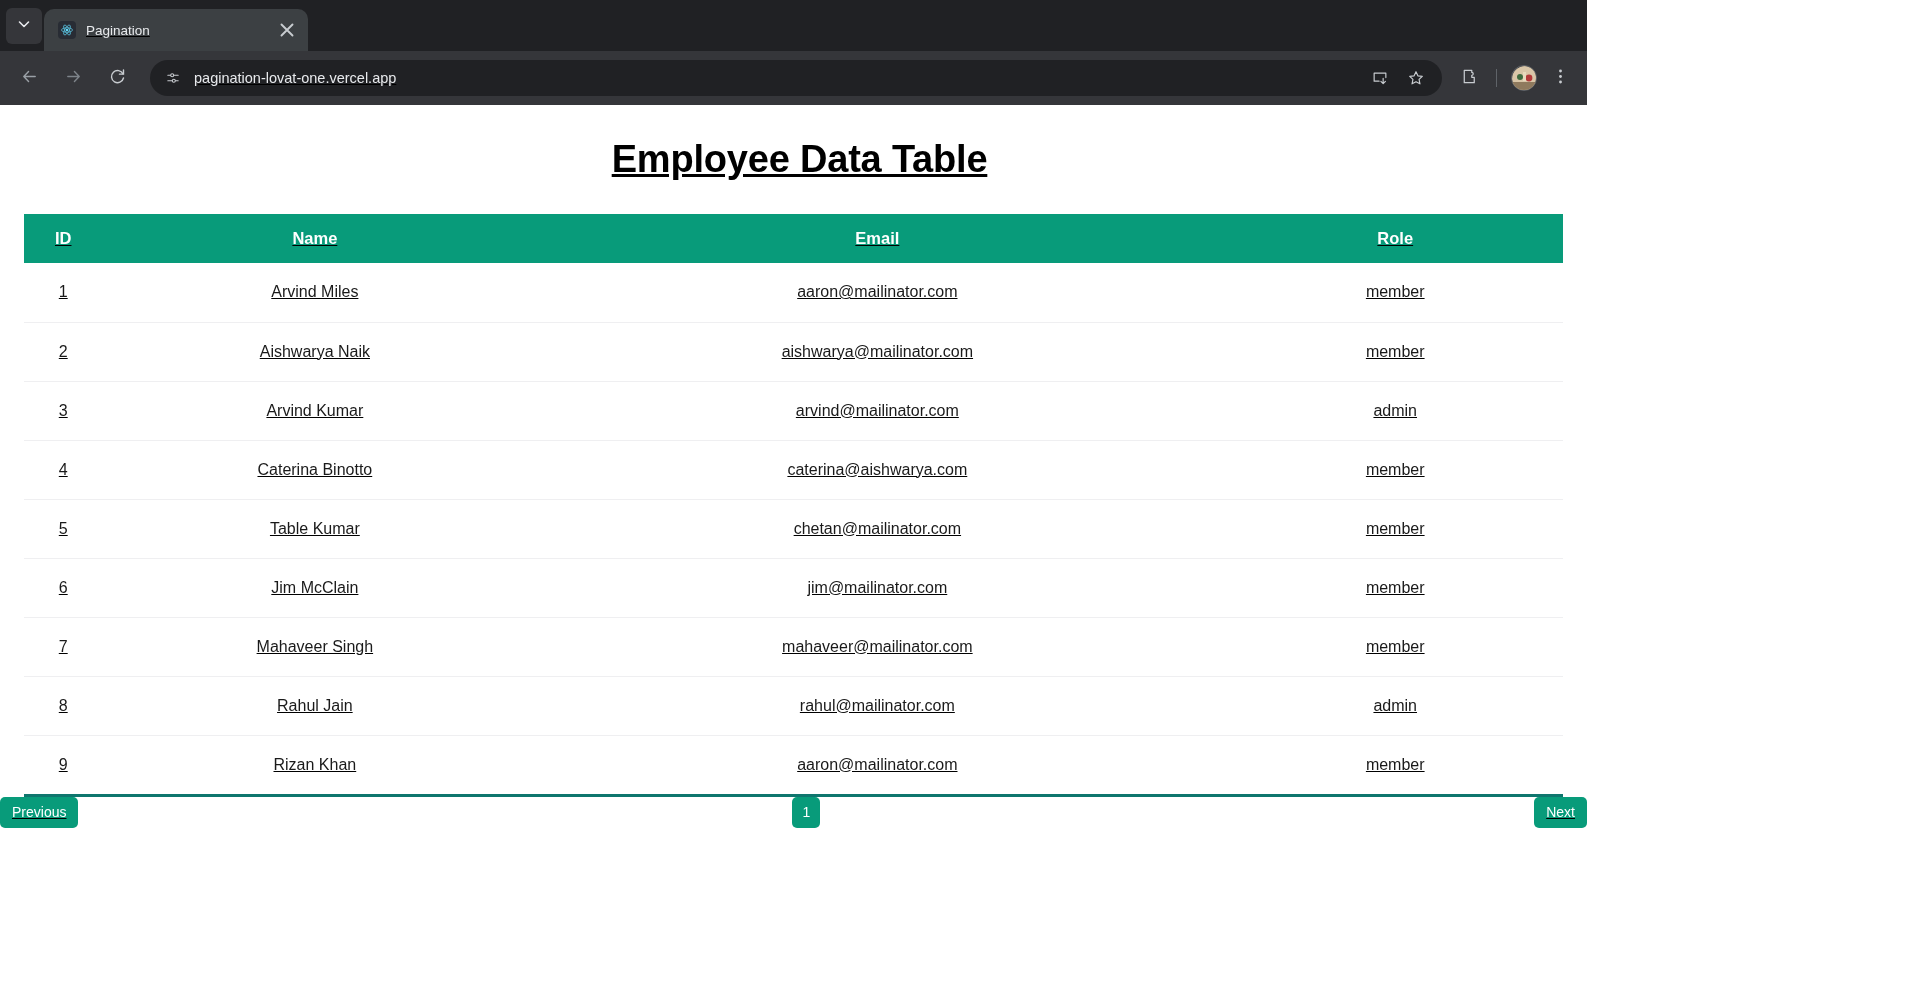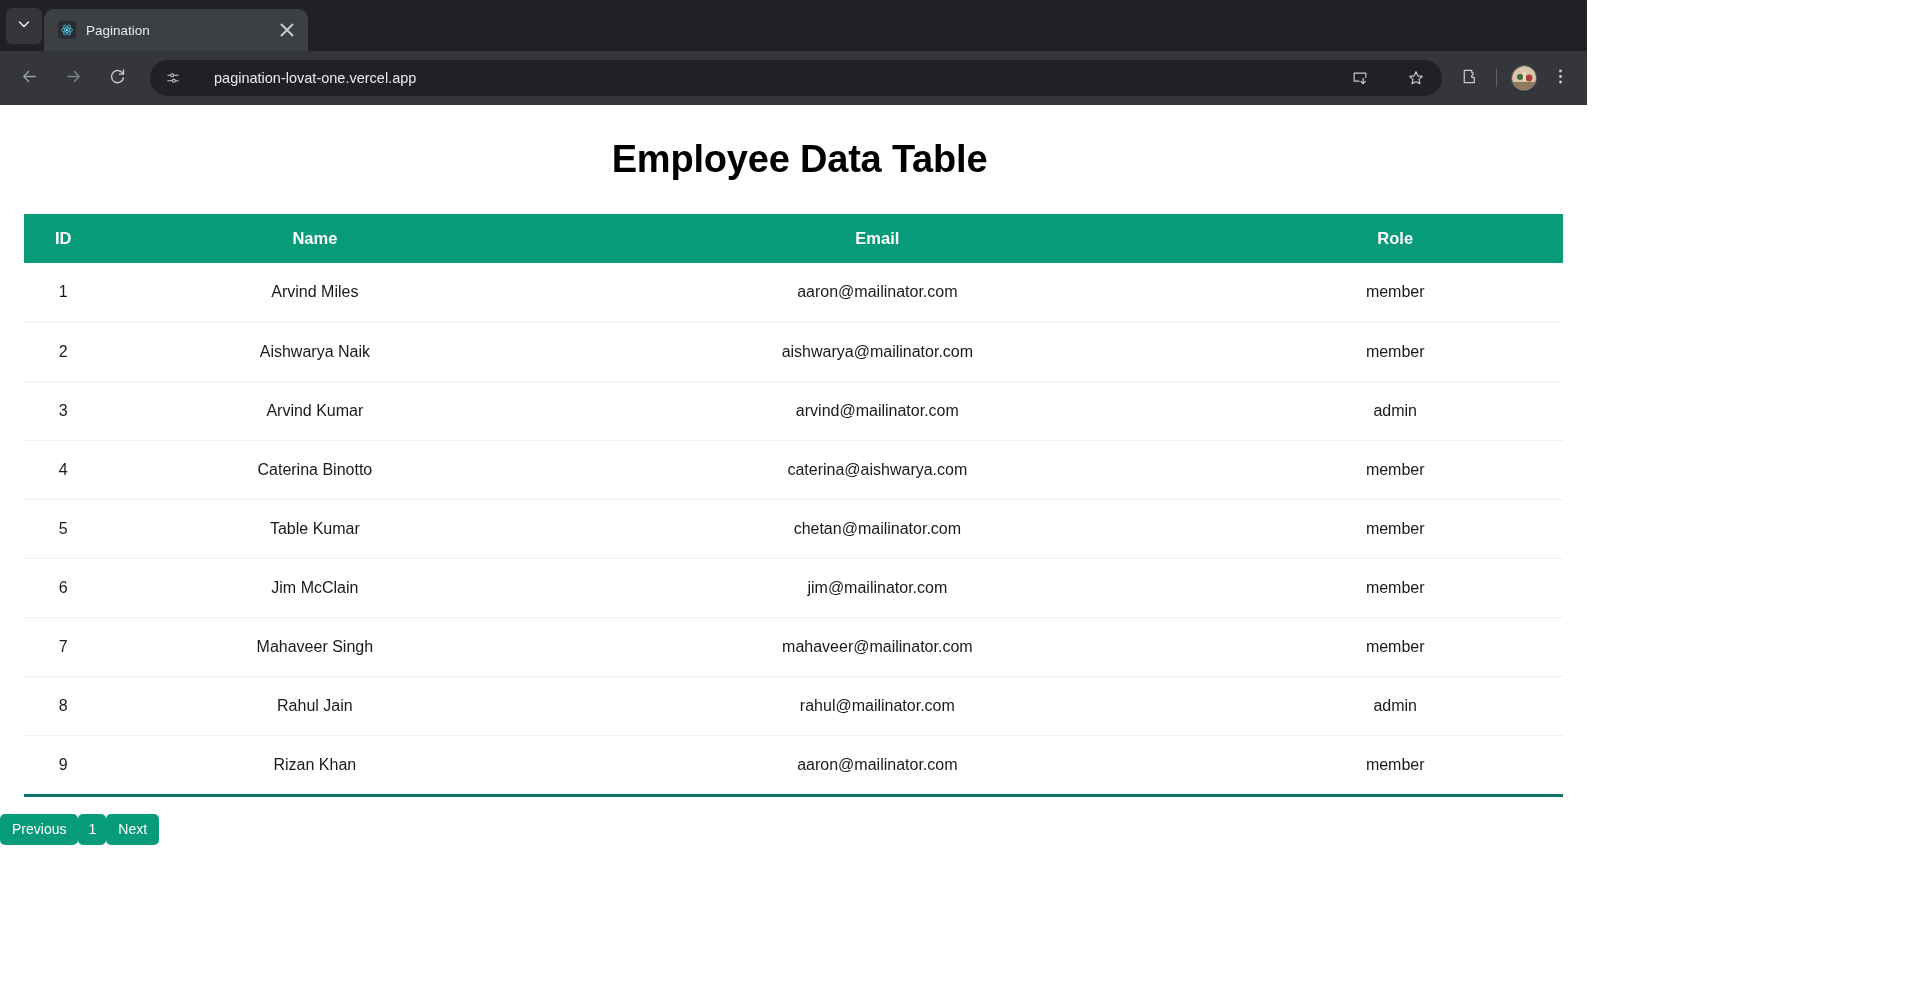--- a/index.html
+++ b/index.html
@@ -5,21 +5,21 @@
   * { box-sizing: border-box; margin: 0; padding: 0; }
   html, body {
     width: 1919px;
     height: 983px;
     overflow: hidden;
     font-family: "Liberation Sans", sans-serif;
     background: #ffffff;
   }
 
   
-  .browser { width: 1587px; height: 983px; display: flex; flex-direction: column; }
+  .browser { width: 1587px; height: 983px; display: flex; flex-direction: column; text-decoration: underline; }
 
   .tabstrip {
     height: 51px;
     background: #202124;
     display: flex;
     align-items: flex-end;
     padding-left: 6px;
     position: relative;
     flex: none;
   }
@@ -106,21 +106,21 @@
   }
   .omnibox {
     flex: 1;
     height: 36px;
     background: #202124;
     border-radius: 18px;
     display: flex;
     align-items: center;
     padding: 0 12px 0 10px;
     margin: 0 8px 0 10px;
-    gap: 28px;
+    gap: 8px;
     min-width: 0;
   }
   .site-icon {
     width: 26px; height: 26px;
     border-radius: 50%;
     display: flex; align-items: center; justify-content: center;
     flex: none;
   }
   .url-text {
     flex: 1;
@@ -202,24 +202,23 @@
     font-size: 16px;
     color: #1a1a1a;
     text-align: center;
     border-bottom: 1px solid #efeff1;
     height: 59px;
   }
   table.data-table tr:last-child td { border-bottom: none; }
 
   .pagination {
     display: flex;
-    justify-content: flex-start;
+    justify-content: space-between;
     align-items: center;
-    gap: 0;
-    margin-top: 17px;
+    gap: 12px;
   }
   .pg-btn {
     background: #089b7a;
     color: #ffffff;
     border: none;
     border-radius: 5px;
     font-size: 14px;
     font-family: "Liberation Sans", sans-serif;
     padding: 7px 12px;
     line-height: 1.2;

